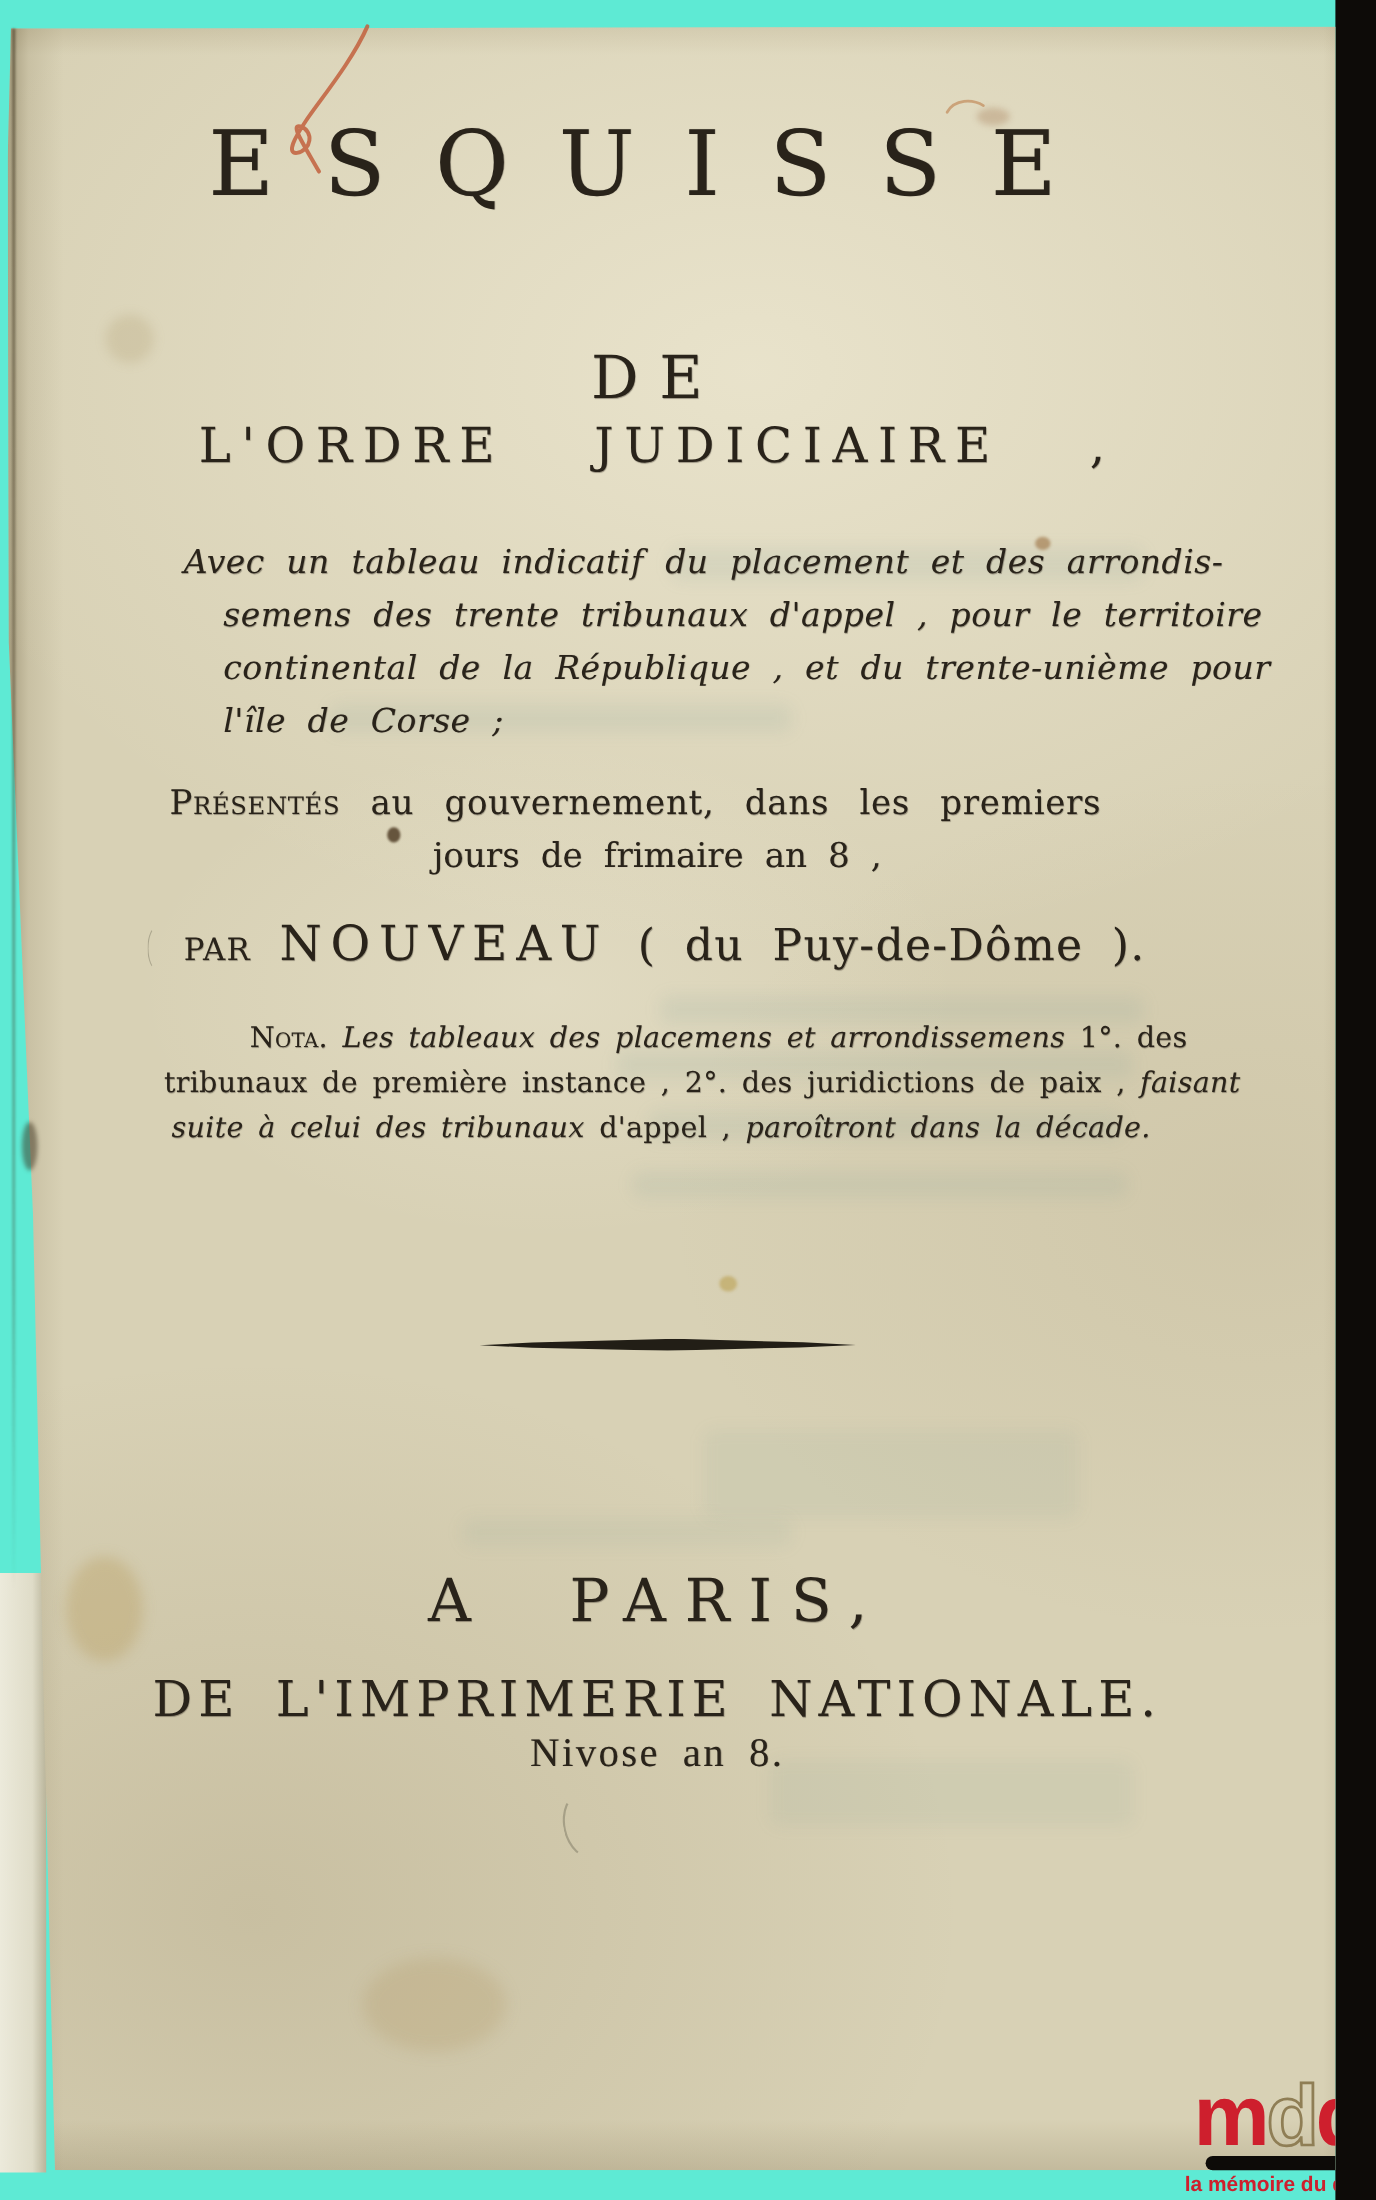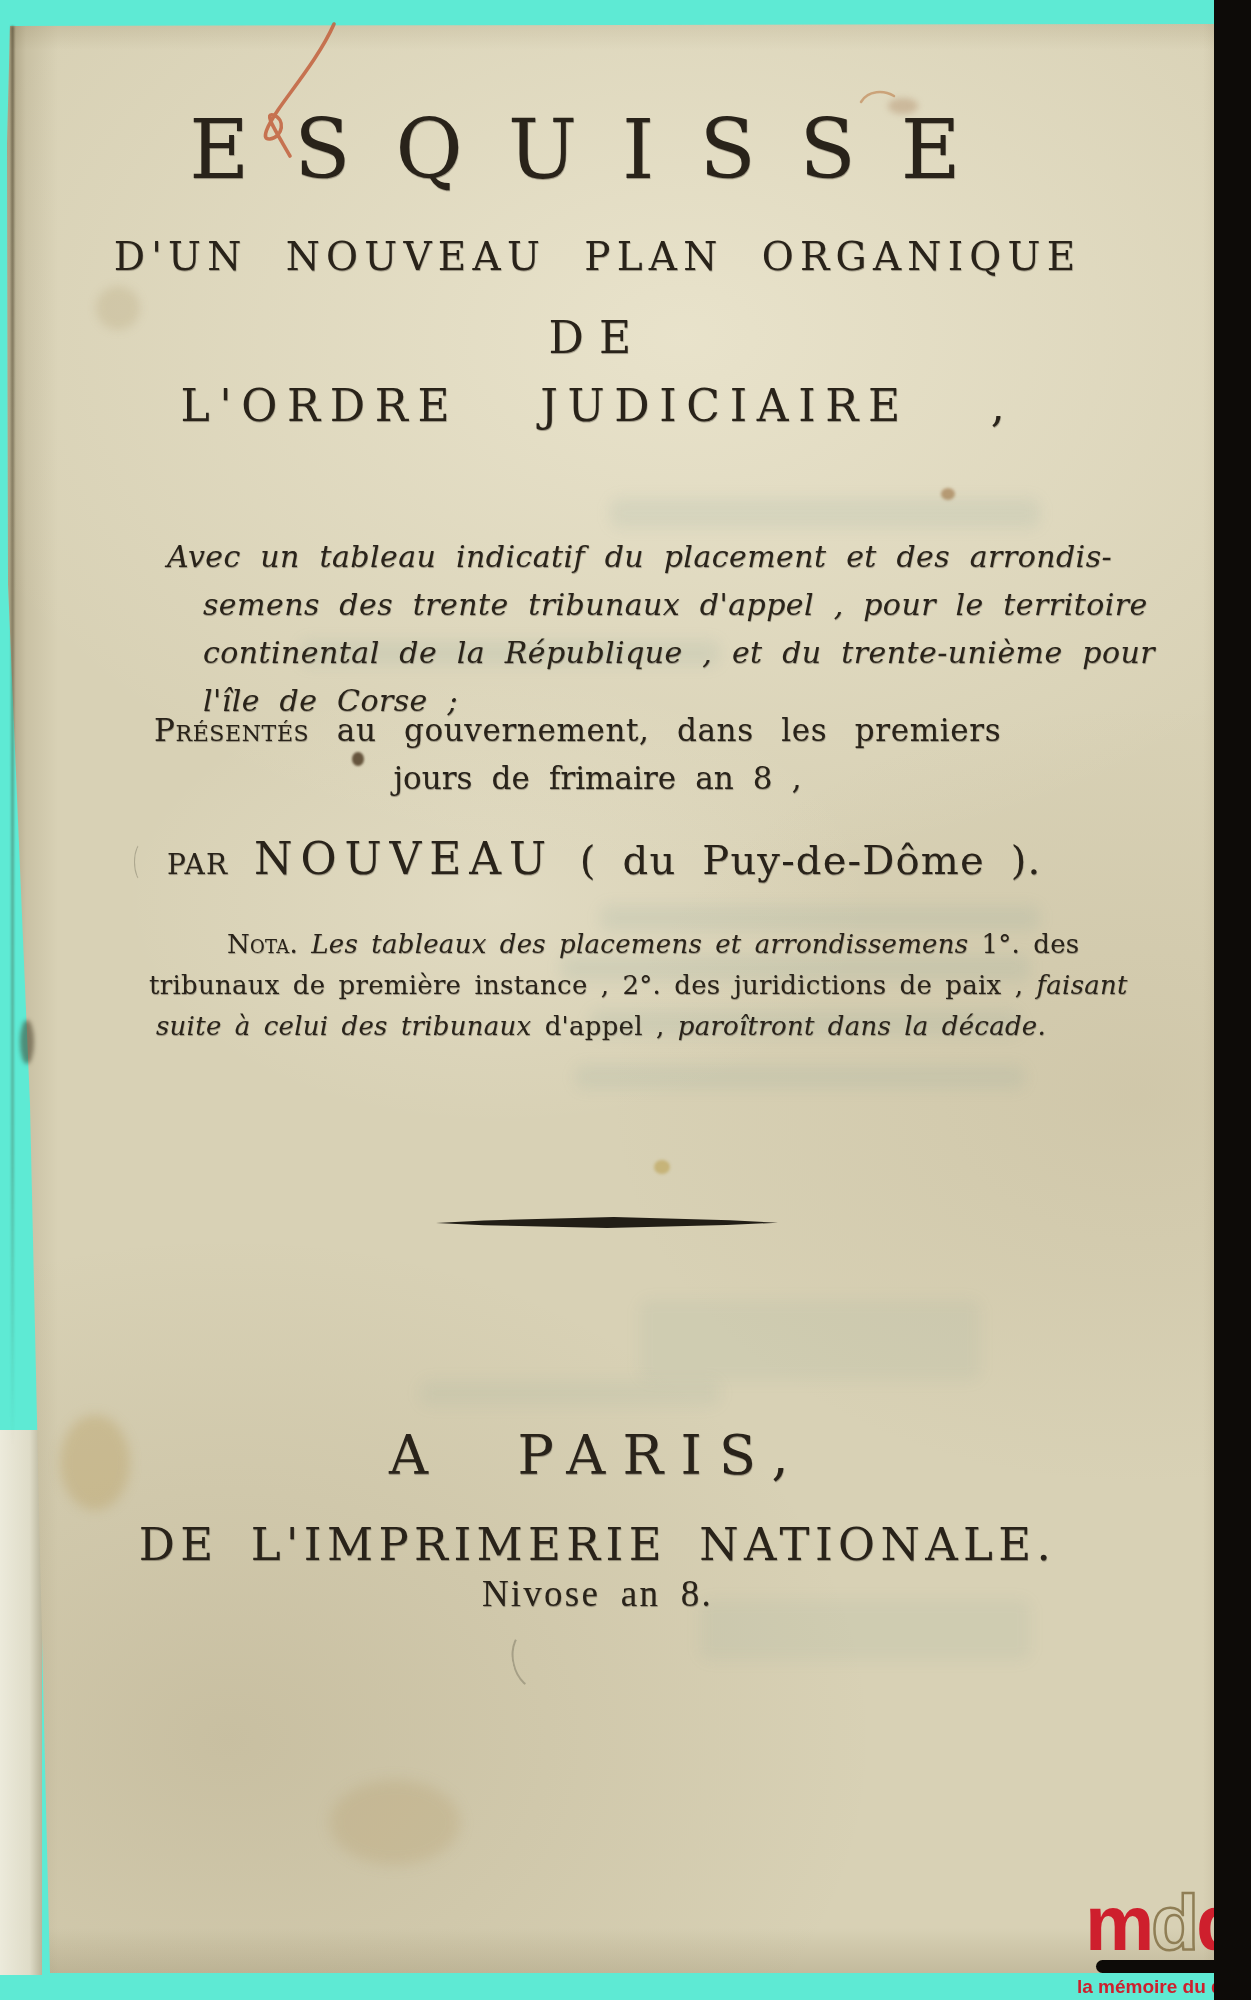--- a/index.html
+++ b/index.html
@@ -40,24 +40,24 @@
        border-right-color:transparent;border-top-color:transparent;border-bottom-color:transparent;}
 
   
   .content{position:absolute;left:0;top:0;width:1251px;height:2000px;z-index:5;}
   .line{position:absolute;left:110px;width:975px;text-align:center;white-space:nowrap;
         text-shadow:.5px .6px .7px rgba(41,35,26,.38);}
   .left{text-align:left;}
 
   .half-title{top:102px;font-size:82px;letter-spacing:.55em;font-weight:500;}
   .subtitle{top:234px;font-size:39px;letter-spacing:.16em;word-spacing:.5em;}
-  .de-line{top:312px;font-size:44px;letter-spacing:.35em;}
+  .de-line{top:312px;font-size:54px;letter-spacing:.35em;}
   .main-title{top:380px;font-size:44px;letter-spacing:.22em;word-spacing:1.3em;font-weight:500;}
 
-  .summary{top:488px;font-size:30px;font-style:italic;line-height:48px;letter-spacing:.015em;word-spacing:.32em;margin-top:45px;}
+  .summary{top:488px;font-size:30px;font-style:italic;line-height:48px;letter-spacing:.015em;word-spacing:.32em;}
   .summary .l1{margin-left:57px;}
   .summary .ln{margin-left:93px;}
 
   .presented1{top:712px;font-size:31px;word-spacing:.55em;padding-left:44px;letter-spacing:.02em;}
   .presented2{top:760px;font-size:31px;word-spacing:.3em;}
 
   .byline{top:833px;font-size:40px;padding-left:57px;word-spacing:.3em;letter-spacing:.03em;}
   .seg-name{font-size:44px;letter-spacing:.18em;}
 
   .nota{top:924px;font-size:26px;line-height:41px;letter-spacing:.01em;word-spacing:.18em;}
@@ -128,21 +128,20 @@
     <path d="M 86 8 C 72 40 42 76 30 94 C 20 109 12 124 22 123 C 35 121 38 103 25 99 C 16 97 26 112 42 140" fill="none" stroke="#c2603d" stroke-width="3.6" stroke-linecap="round" opacity="0.85"></path>
   </svg>
   <svg class="redfleck" width="40" height="24" viewBox="0 0 40 24">
     <path d="M 3 16 C 10 4 26 4 36 10" fill="none" stroke="#b9763f" stroke-width="2.5" stroke-linecap="round" opacity="0.55"></path>
   </svg>
 
   <div class="content">
 
     <div class="line half-title">ESQUISSE</div>
 
-    <div class="line subtitle">D'UN NOUVEAU PLAN ORGANIQUE</div>
 
     <div class="line de-line">DE</div>
 
     <div class="line main-title">L'ORDRE JUDICIAIRE ,</div>
 
     <div class="line summary left" style="top:488px;">
       <div class="l1">Avec un tableau indicatif du placement et des arrondis-</div>
       <div class="ln">semens des trente tribunaux d'appel , pour le territoire</div>
       <div class="ln">continental de la République , et du trente-unième pour</div>
       <div class="ln">l'île de Corse ;</div>

